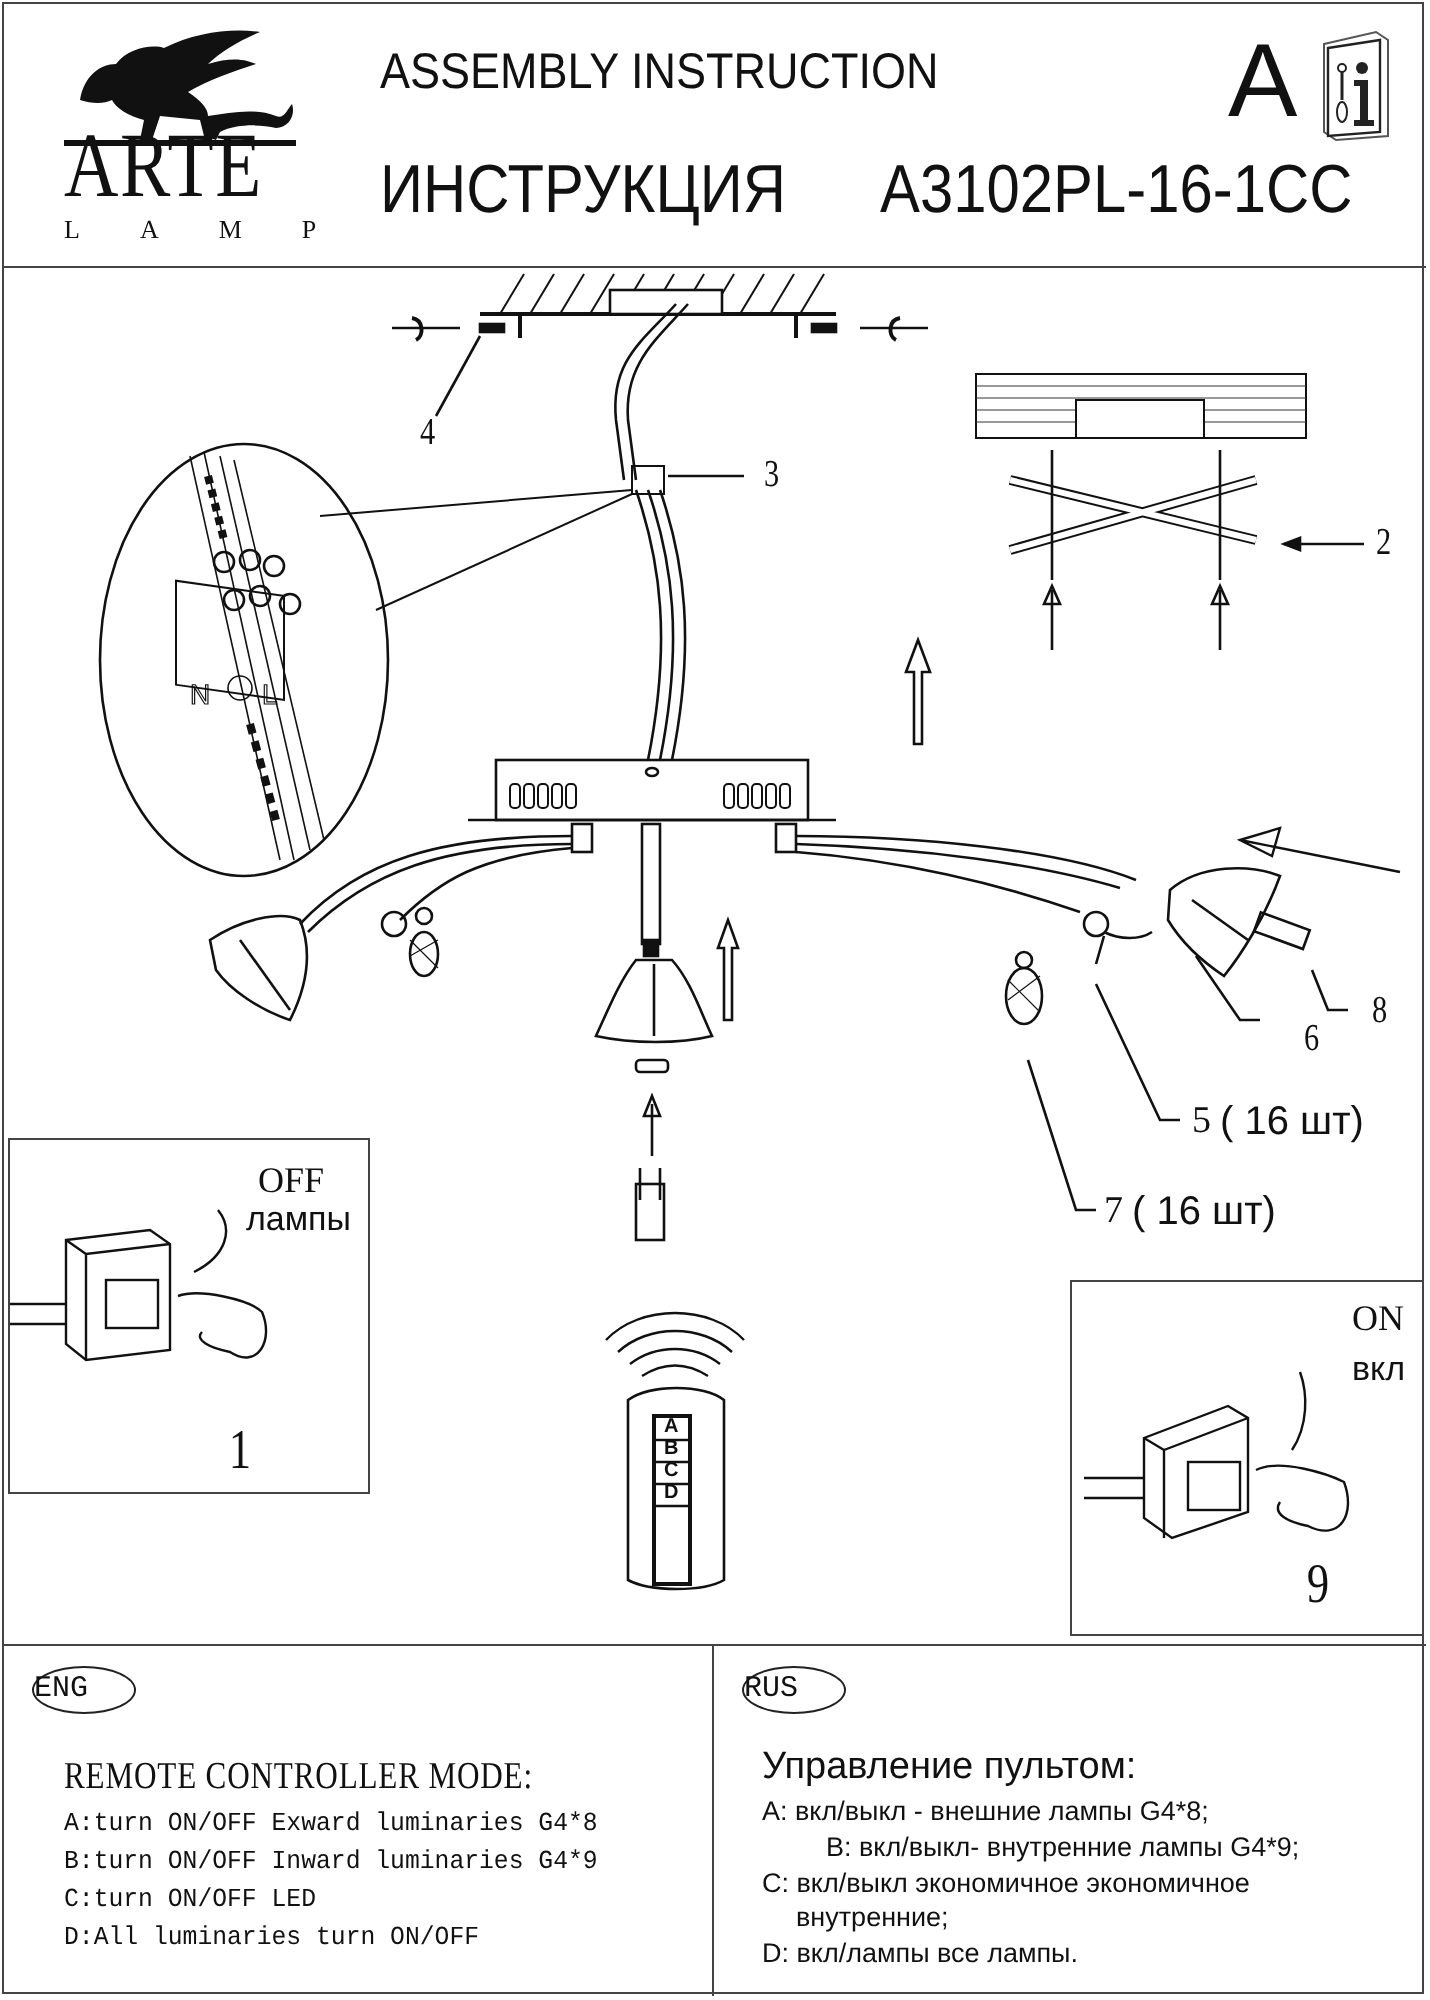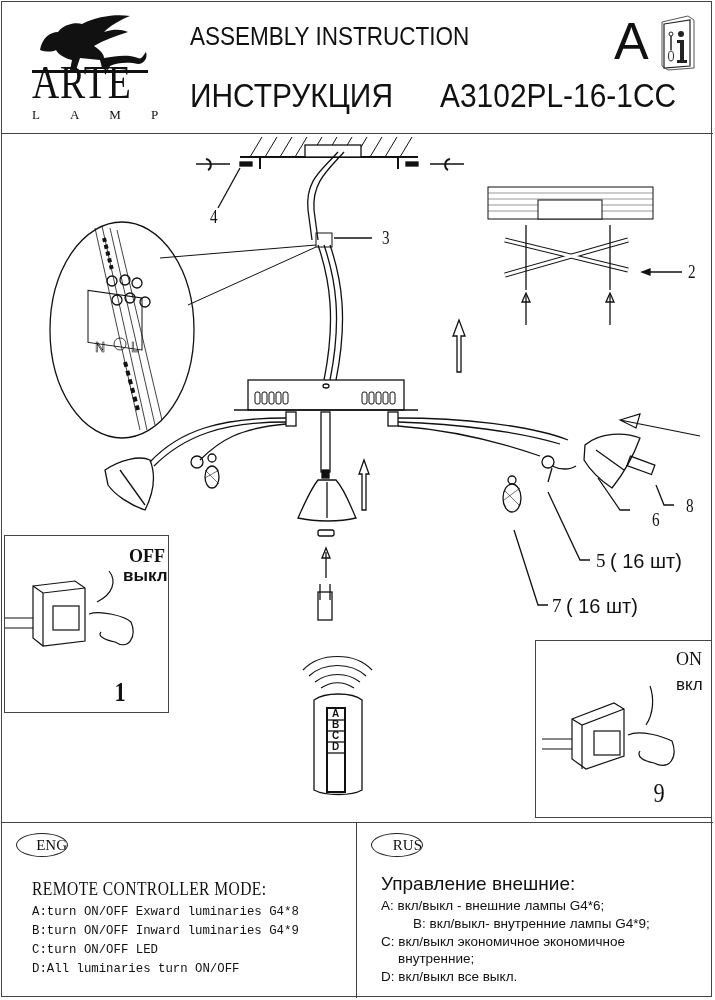--- a/index.html
+++ b/index.html
@@ -10,28 +10,28 @@
   .logo-arte{position:absolute;left:32px;top:60px;font-family:"Liberation Serif",serif;font-size:46px;letter-spacing:1px;line-height:46px;transform:scaleX(0.82);transform-origin:left;}
   .logo-lamp{position:absolute;left:32px;top:108px;font-family:"Liberation Serif",serif;font-size:13px;letter-spacing:30px;line-height:13px;}
   .title-en{position:absolute;left:190px;top:22px;font-size:25px;line-height:28px;transform:scaleX(0.9);transform-origin:left;}
   .title-ru{position:absolute;left:190px;top:76px;font-size:34px;line-height:38px;transform:scaleX(0.88);transform-origin:left;}
   .model{position:absolute;left:440px;top:76px;font-size:34px;line-height:38px;transform:scaleX(0.88);transform-origin:left;}
   .letter-a{position:absolute;left:614px;top:14px;font-size:52px;line-height:54px;}
   .book-icon{position:absolute;left:660px;top:12px;width:38px;height:60px;}
   .diagram{position:absolute;left:0;top:135px;width:715px;height:690px;}
   .label{position:absolute;font-family:"Liberation Serif",serif;font-size:19px;line-height:20px;transform:scaleX(0.8);transform-origin:left;}
   .label-ru{font-family:"Liberation Sans",sans-serif;font-size:20px;}
-  .box-off{position:absolute;left:4px;top:535px;width:165px;height:178px;border:1.5px solid #444;box-sizing:border-box;font-weight:bold;}
+  .box-off{position:absolute;left:4px;top:569px;width:181px;height:178px;border:1.5px solid #444;box-sizing:border-box;}
   .box-on{position:absolute;left:535px;top:640px;width:177px;height:178px;border:1.5px solid #444;box-sizing:border-box;}
   .sw-label{position:absolute;font-family:"Liberation Serif",serif;font-size:18px;}
   .sw-label-ru{position:absolute;font-family:"Liberation Sans",sans-serif;font-size:17px;}
   .step-num{position:absolute;font-family:"Liberation Serif",serif;font-size:28px;transform:scaleX(0.8);}
   .bottom-line{position:absolute;left:1px;top:822px;width:712px;border-top:1.5px solid #444;}
   .bottom-divider{position:absolute;left:356px;top:822px;height:176px;border-left:1.5px solid #444;}
-  .badge{position:absolute;border:1.5px solid #222;border-radius:50%;font-family:Liberation Serif, serif;font-size:15px;text-align:right;line-height:22px;height:22px;width:50px;}
+  .badge{position:absolute;border:1.5px solid #222;border-radius:50%;font-family:Liberation Mono, monospace;font-size:15px;text-align:left;line-height:22px;height:22px;width:50px;}
   .eng-title{position:absolute;left:32px;top:878px;font-family:"Liberation Serif",serif;font-size:19px;letter-spacing:0.5px;transform:scaleX(0.82);transform-origin:left;white-space:nowrap;}
   .eng-line{position:absolute;left:32px;font-family:"Liberation Mono",monospace;font-size:13px;transform:scaleX(0.95);transform-origin:left;white-space:nowrap;}
   .ru-title{position:absolute;left:381px;top:873px;font-size:19px;white-space:nowrap;}
   .ru-line{position:absolute;left:381px;font-size:13.5px;white-space:nowrap;}
   .ru-line.indent{left:398px;}
 </style>
 </head>
 <body>
 
 <div class="frame"></div>
@@ -254,21 +254,21 @@
   <span class="label" style="position:relative;">5</span>
   <span class="label label-ru" style="position:absolute;left:14px;top:0;transform:none;">( 16 шт)</span>
 </div>
 <div style="position:absolute;left:552px;top:596px;white-space:nowrap;">
   <span class="label" style="position:relative;">7</span>
   <span class="label label-ru" style="position:absolute;left:14px;top:0;transform:none;">( 16 шт)</span>
 </div>
 
 <div class="box-off">
   <div class="sw-label" style="left:124px;top:10px;">OFF</div>
-  <div class="sw-label-ru" style="left:118px;top:30px;">выкл</div>
+  <div class="sw-label-ru" style="left:118px;top:30px;">лампы</div>
   <svg style="position:absolute;left:0;top:0;" width="165" height="178" fill="none" stroke="#111" stroke-width="1.2">
     <path d="M28 50 L70 45 L80 52 L80 105 L38 110 L28 102 Z"></path>
     <path d="M28 50 L38 57 L80 52 M38 57 L38 110"></path>
     <rect x="48" y="70" width="26" height="24"></rect>
     <path d="M0 82 L28 82 M0 92 L28 92"></path>
     <path d="M84 78 C95 74 120 80 126 86 C132 100 124 115 110 106 C100 104 92 100 96 96"></path>
     <path d="M104 35 C112 45 108 58 92 66"></path>
   </svg>
   <div class="step-num" style="left:108px;top:140px;">1</div>
 </div>
@@ -294,19 +294,19 @@
   <div class="badge" style="left:16px;top:833px;">ENG</div>
   <div class="eng-title">REMOTE CONTROLLER MODE:</div>
   <div class="eng-line" style="top:904px;">A:turn ON/OFF Exward luminaries G4*8</div>
   <div class="eng-line" style="top:923px;">B:turn ON/OFF Inward luminaries G4*9</div>
   <div class="eng-line" style="top:942px;">C:turn ON/OFF LED</div>
   <div class="eng-line" style="top:961px;">D:All luminaries turn ON/OFF</div>
 </section>
 
 <section>
   <div class="badge" style="left:371px;top:833px;">RUS</div>
-  <div class="ru-title">Управление внешние:</div>
-  <div class="ru-line" style="top:898px;">A: вкл/выкл - внешние лампы G4*6;</div>
+  <div class="ru-title">Управление пультом:</div>
+  <div class="ru-line" style="top:898px;">A: вкл/выкл - внешние лампы G4*8;</div>
   <div class="ru-line" style="top:916px;margin-left:32px;">B: вкл/выкл- внутренние лампы G4*9;</div>
   <div class="ru-line" style="top:934px;">C: вкл/выкл экономичное экономичное</div>
   <div class="ru-line indent" style="top:951px;">внутренние;</div>
-  <div class="ru-line" style="top:969px;">D: вкл/выкл все выкл.</div>
+  <div class="ru-line" style="top:969px;">D: вкл/лампы все лампы.</div>
 </section>
 
 </body></html>

